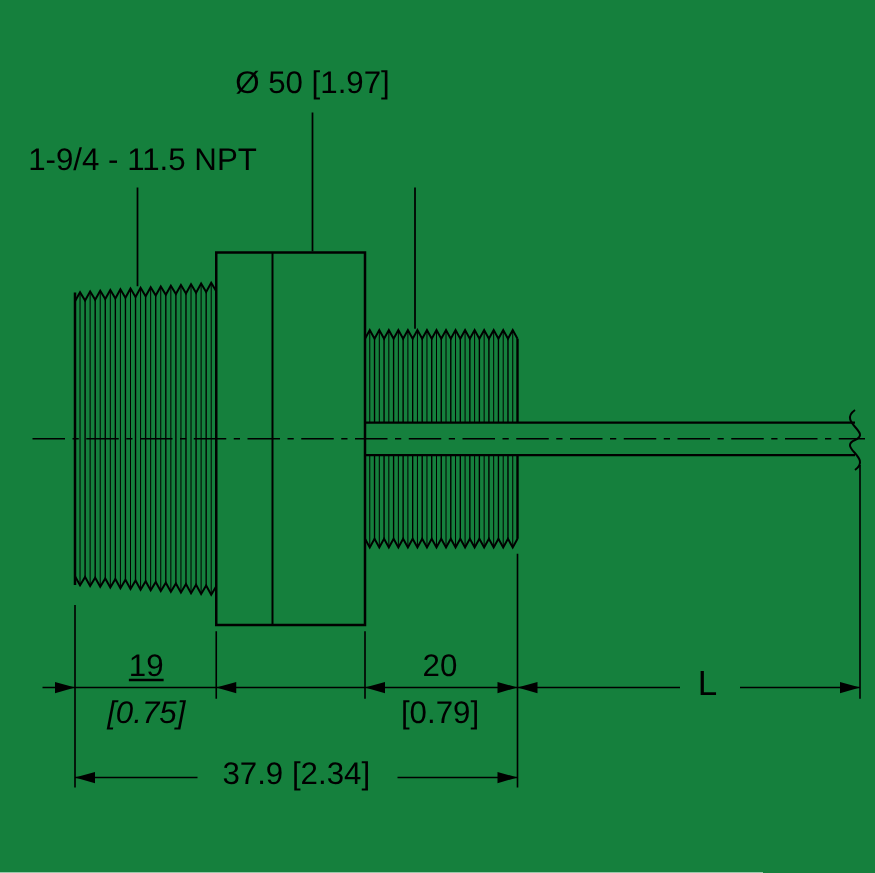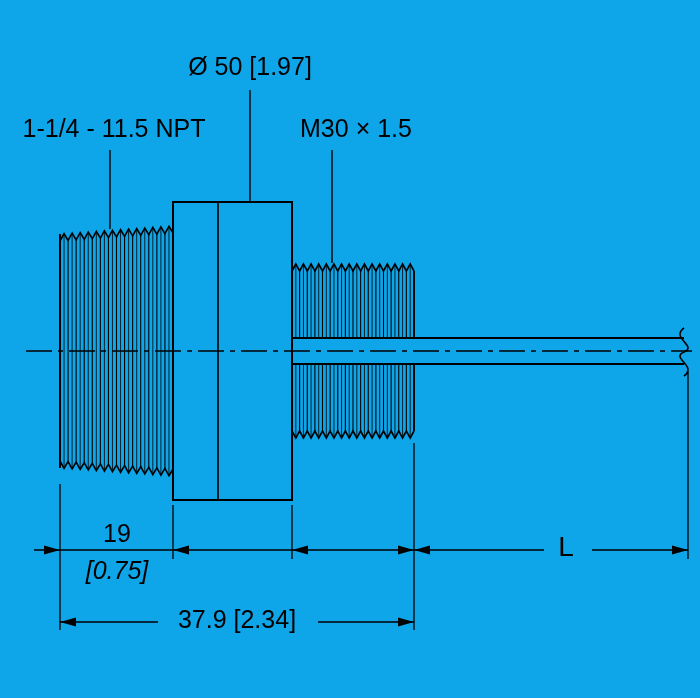--- a/index.html
+++ b/index.html
@@ -4,42 +4,42 @@
 <style>
   html, body {
     margin: 0;
     padding: 0;
     background: #ffffff;
   }
   #stage {
     position: relative;
     width: 700px;
     height: 698px;
-    background: #0ea5e9;
+    background: #15803d;
     font-family: "Liberation Sans", sans-serif;
     color: #000000;
     overflow: hidden;
   }
   #drawing {
     position: absolute;
     left: 0;
     top: 0;
   }
   .label, .dim {
     position: absolute;
     text-align: center;
     font-size: 25px;
     line-height: 28px;
     white-space: nowrap;
     color: #000000;
   }
   .dia  { left: 150px; top: 52px;  width: 200px; }
   .npt  { left: 0px;   top: 114px; width: 228px; }
   .m30  { left: 286px; top: 114px; width: 140px; }
-  .d19mm { left: 67px;  top: 519px; width: 100px; }
+  .d19mm { left: 67px;  top: 519px; width: 100px; text-decoration: underline; }
   .d19in { left: 67px;  top: 556px; width: 100px; font-style: italic; }
   .d20mm { left: 302px; top: 519px; width: 100px; }
   .d20in { left: 302px; top: 556px; width: 100px; }
   .dL    { left: 526px; top: 532px; width: 80px; font-size: 28px; line-height: 30px; }
   .d595  { left: 137px; top: 605px; width: 200px; }
 </style>
 </head>
 <body>
 
 <div id="stage">
@@ -171,27 +171,28 @@
       <polygon points="292,550 308,545.5 308,554.5" fill="#000000"></polygon>
       <polygon points="414,550 398,545.5 398,554.5" fill="#000000"></polygon>
       <polygon points="414,550 430,545.5 430,554.5" fill="#000000"></polygon>
       <polygon points="688,550 672,545.5 672,554.5" fill="#000000"></polygon>
       <polygon points="60,622 76,617.5 76,626.5" fill="#000000"></polygon>
       <polygon points="414,622 398,617.5 398,626.5" fill="#000000"></polygon>
     </svg>
 
   <div class="label dia">Ø 50 [1.97]</div>
 
-  <div class="label npt">1-1/4 - 11.5 NPT</div>
+  <div class="label npt">1-9/4 - 11.5 NPT</div>
 
-  <div class="label m30">M30 × 1.5</div>
 
   <div class="dim d19mm">19</div>
 
   <div class="dim d19in">[0.75]</div>
 
+  <div class="dim d20mm">20</div>
 
+  <div class="dim d20in">[0.79]</div>
 
   <div class="dim dL">L</div>
 
   <div class="dim d595">37.9 [2.34]</div>
 
 </div>
 
 </body></html>

